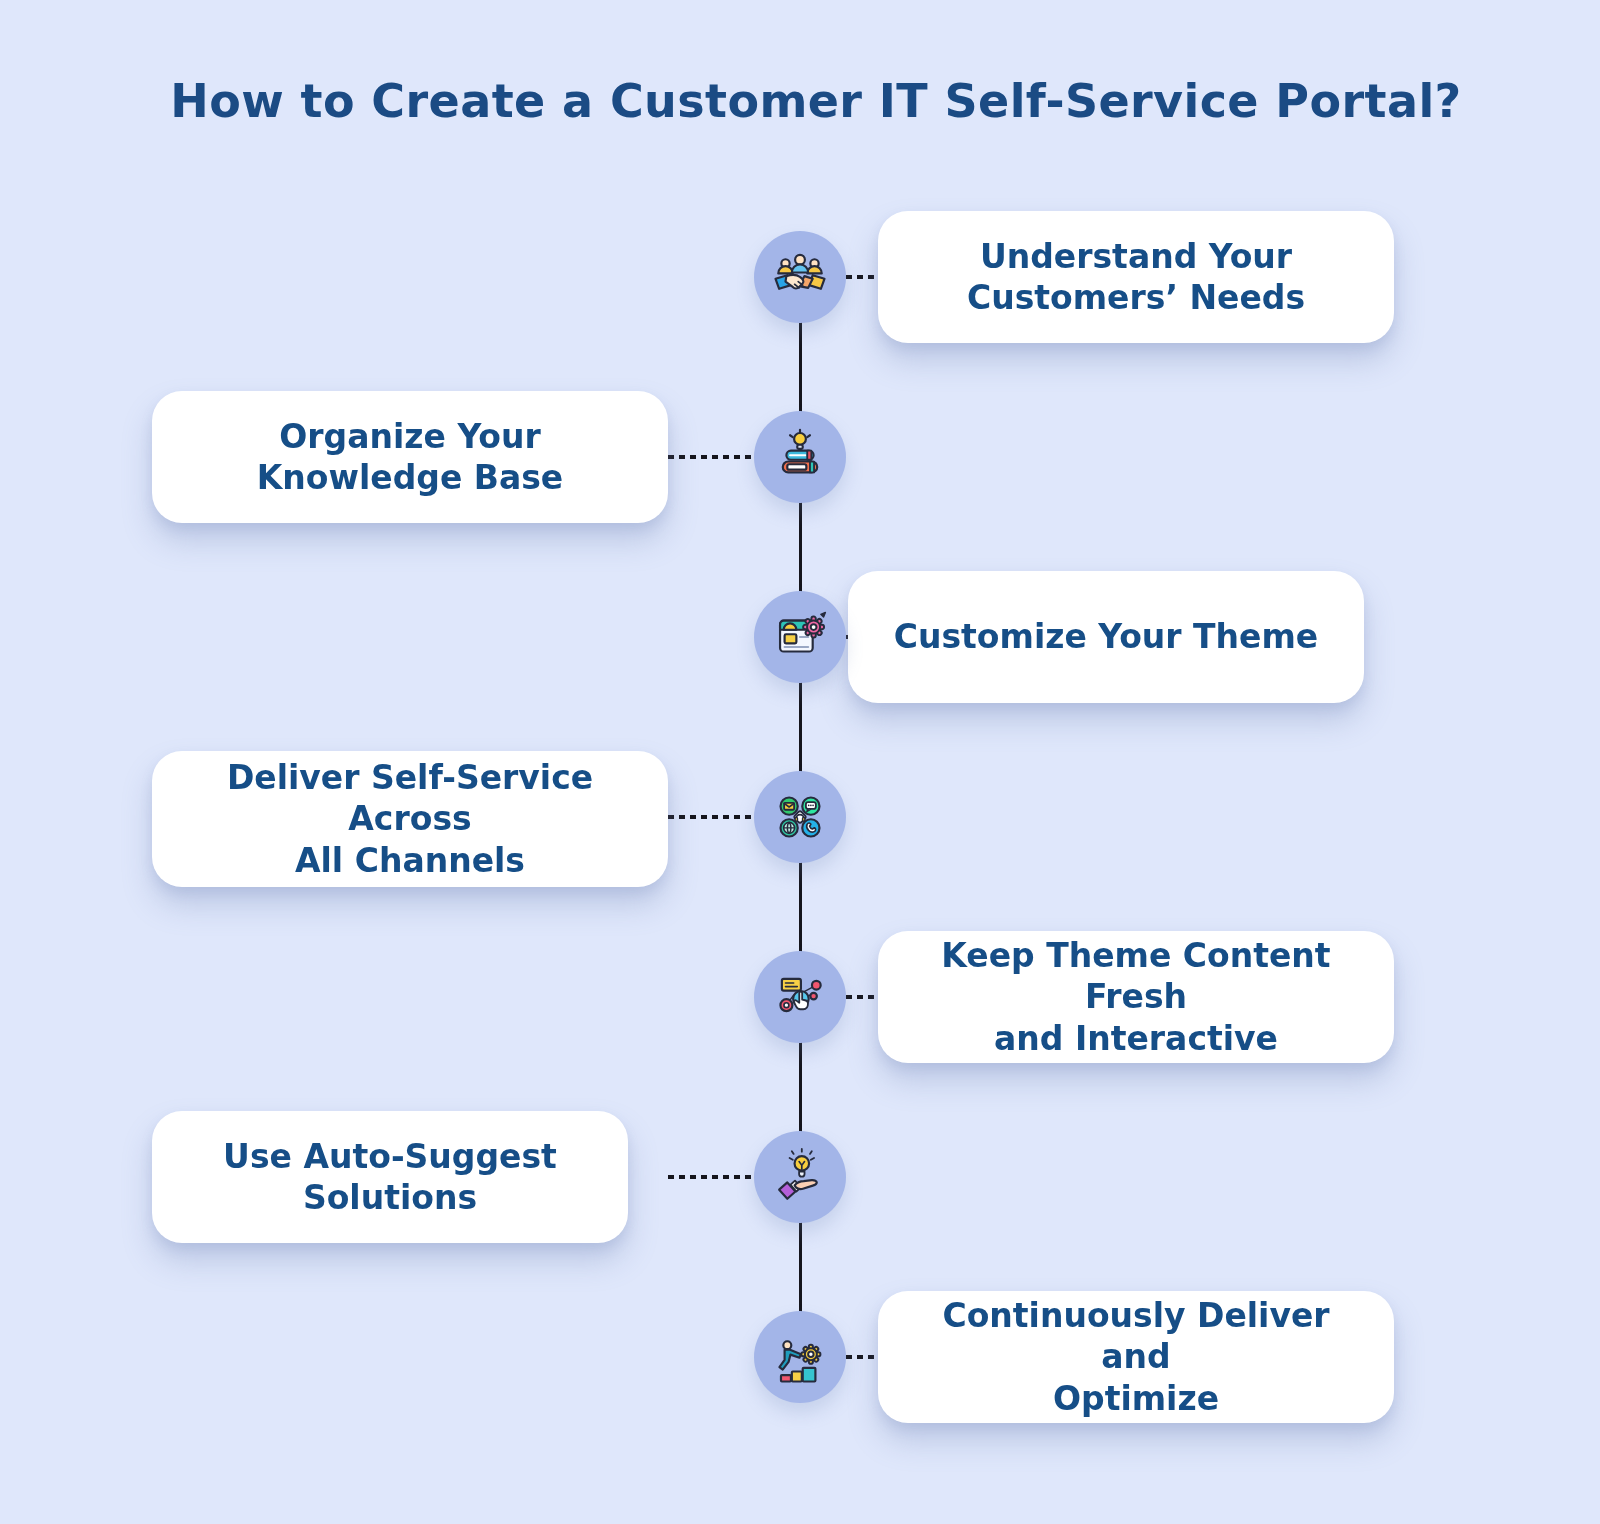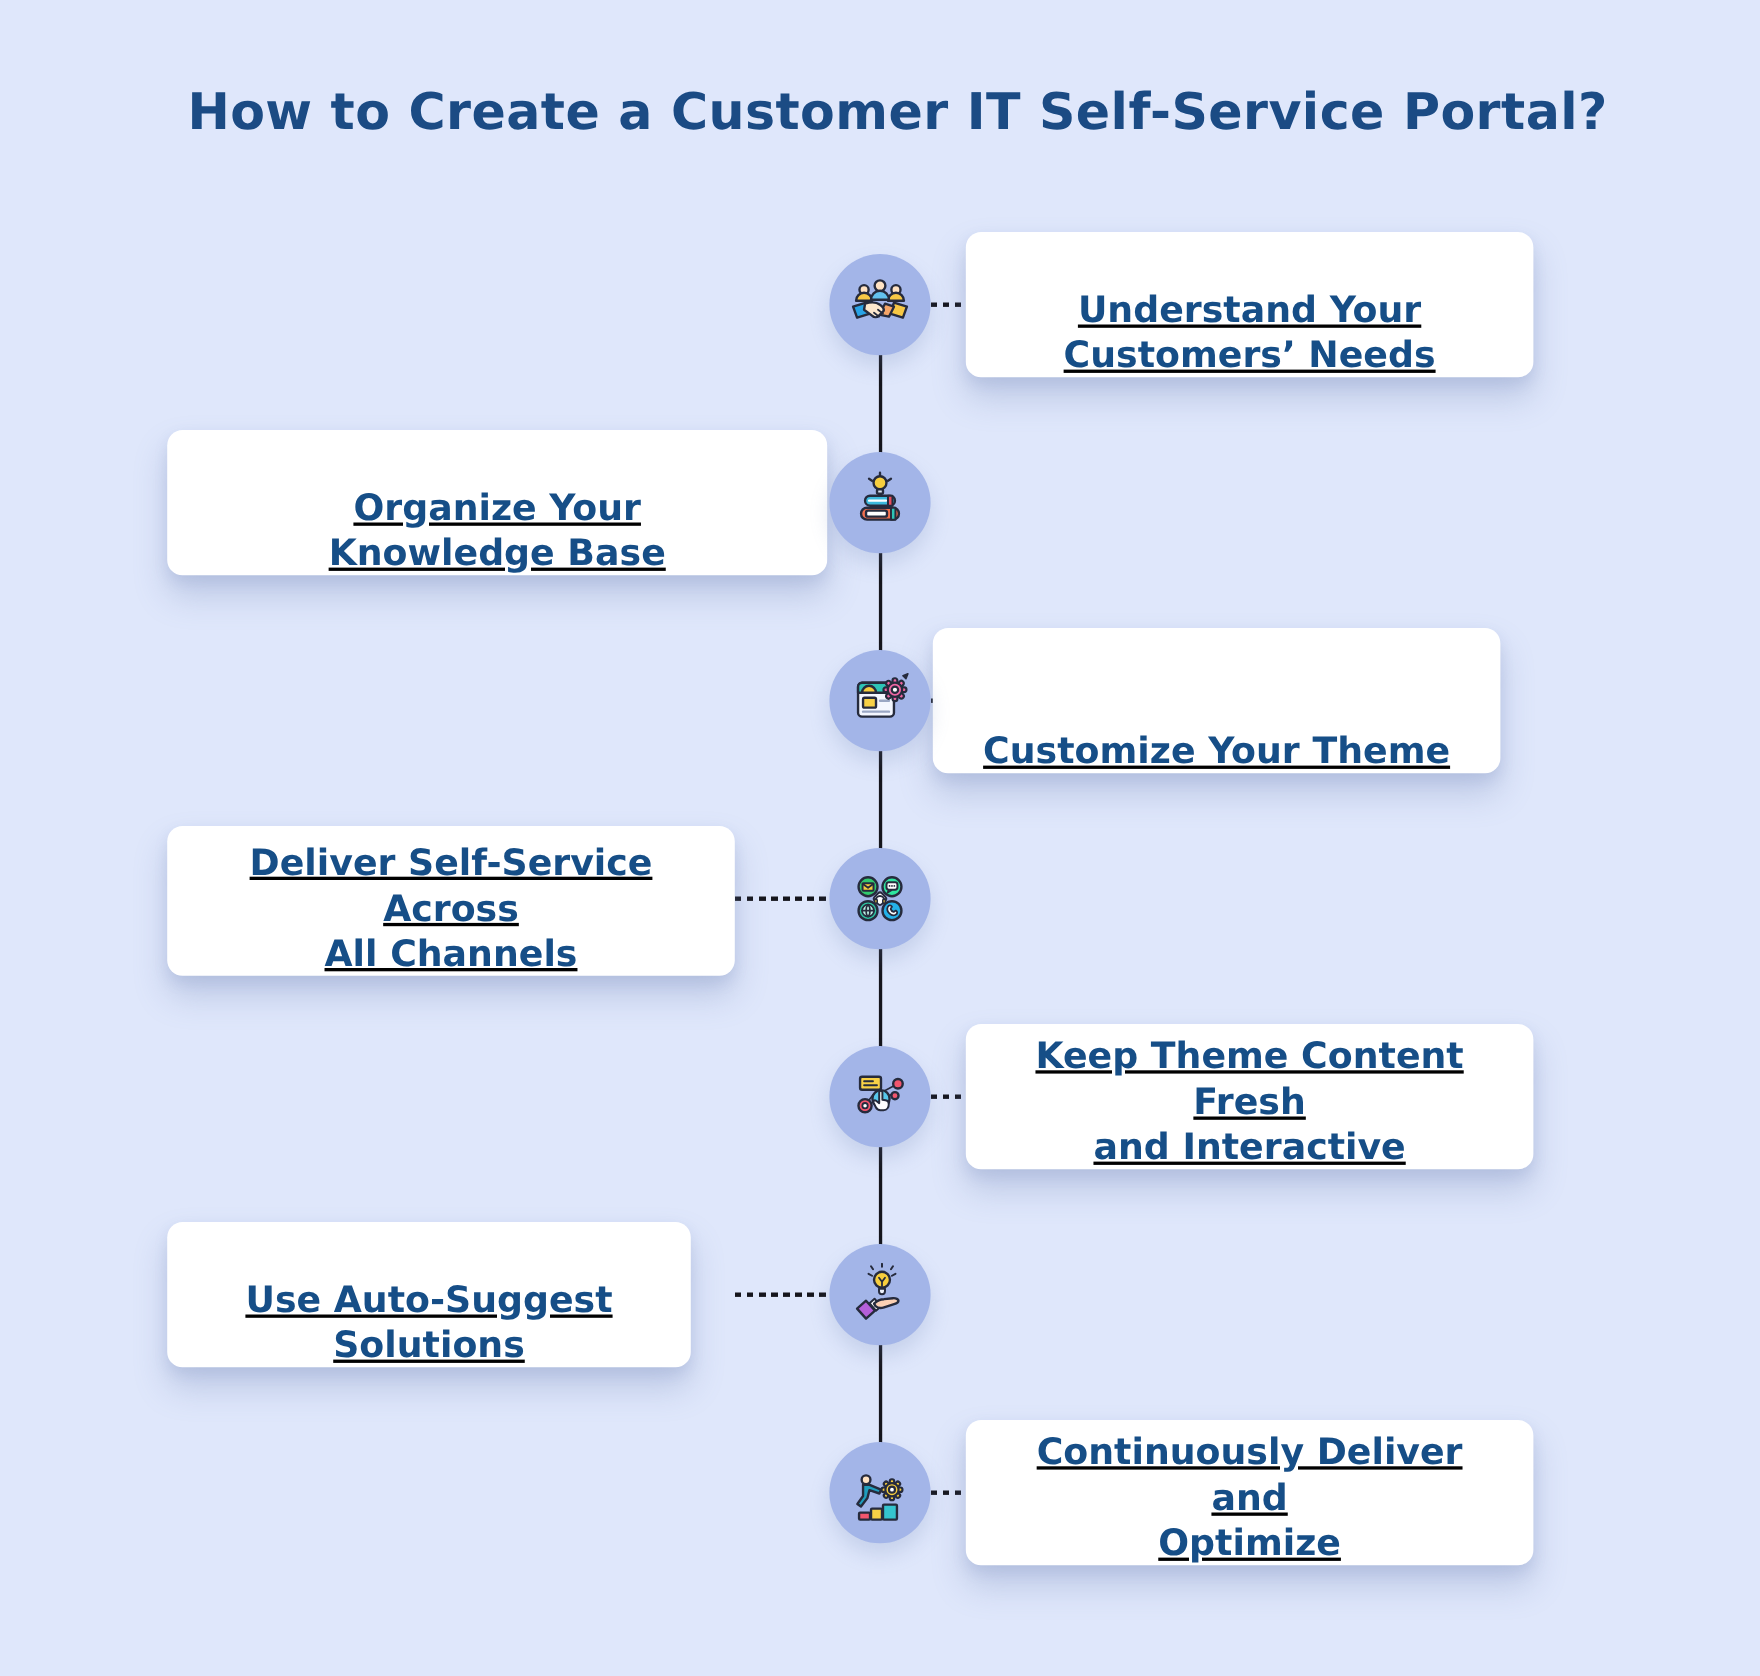--- a/index.html
+++ b/index.html
@@ -29,25 +29,24 @@
     width:92px; height:92px; border-radius:50%;
     background:var(--node,#a3b5e8);
     display:flex; align-items:center; justify-content:center;
     box-shadow:0 10px 18px rgba(110,130,180,.22);
   }
   .node svg { width:58px; height:58px; display:block; }
   .card {
     position:absolute;
     width:516px; height:132px;
     background:var(--card,#ffffff);
-    border-radius:14px;
-    display:flex; align-items:flex-end; justify-content:center;
+    border-radius:30px;
+    display:flex; align-items:center; justify-content:center;
     text-align:center;
     box-shadow:0 18px 30px rgba(108,128,178,.30), 0 6px 12px rgba(108,128,178,.15);
-    text-decoration:underline;
   }
   .card-label {
     font-size:33px; font-weight:600; line-height:1.25;
     color:var(--text,#164e87);
     white-space:pre-line;
     padding:0 26px;
   }
   .connector {
     position:absolute; height:4px;
     background:repeating-linear-gradient(90deg, var(--line,#15151c) 0 6px, transparent 6px 11px);
@@ -82,21 +81,21 @@
 <path d="M17 31c6-2 11-2 15 1 3 2 5 5 3 7l-4 4c-2 2-5 2-7 0l-8-6z" fill="#fde7cd"></path>
 <path d="M26 40l5 4M30 37l5 4" fill="none" stroke-width="1.8"></path>
               </g>
             </svg>
           </span>
     </div>
   </div>
 
   <div>
     <div class="connector" style="left: 668px; width: 86px; top: 455px;"></div>
-    <div class="card" style="top: 391px; left: 152px; width: 600px; height: 132px;">
+    <div class="card" style="top: 391px; left: 152px; width: 516px; height: 132px;">
       <div class="card-label">Organize Your
 Knowledge Base</div>
     </div>
     <div class="node" style="left: 754px; top: 411px;">
       <span class="icon-holder">
             <svg viewBox="0 0 64 64">
               <g stroke="#262b3d" stroke-width="2.4" stroke-linejoin="round" stroke-linecap="round">
 <path d="M24 10l-3-2M40 10l3-2M32 5V2" fill="none"></path>
 <circle cx="32" cy="12" r="6.5" fill="#f7ce3e"></circle>
 <rect x="29" y="18.5" width="6" height="4.5" rx="1.5" fill="#dbe3f0"></rect>

